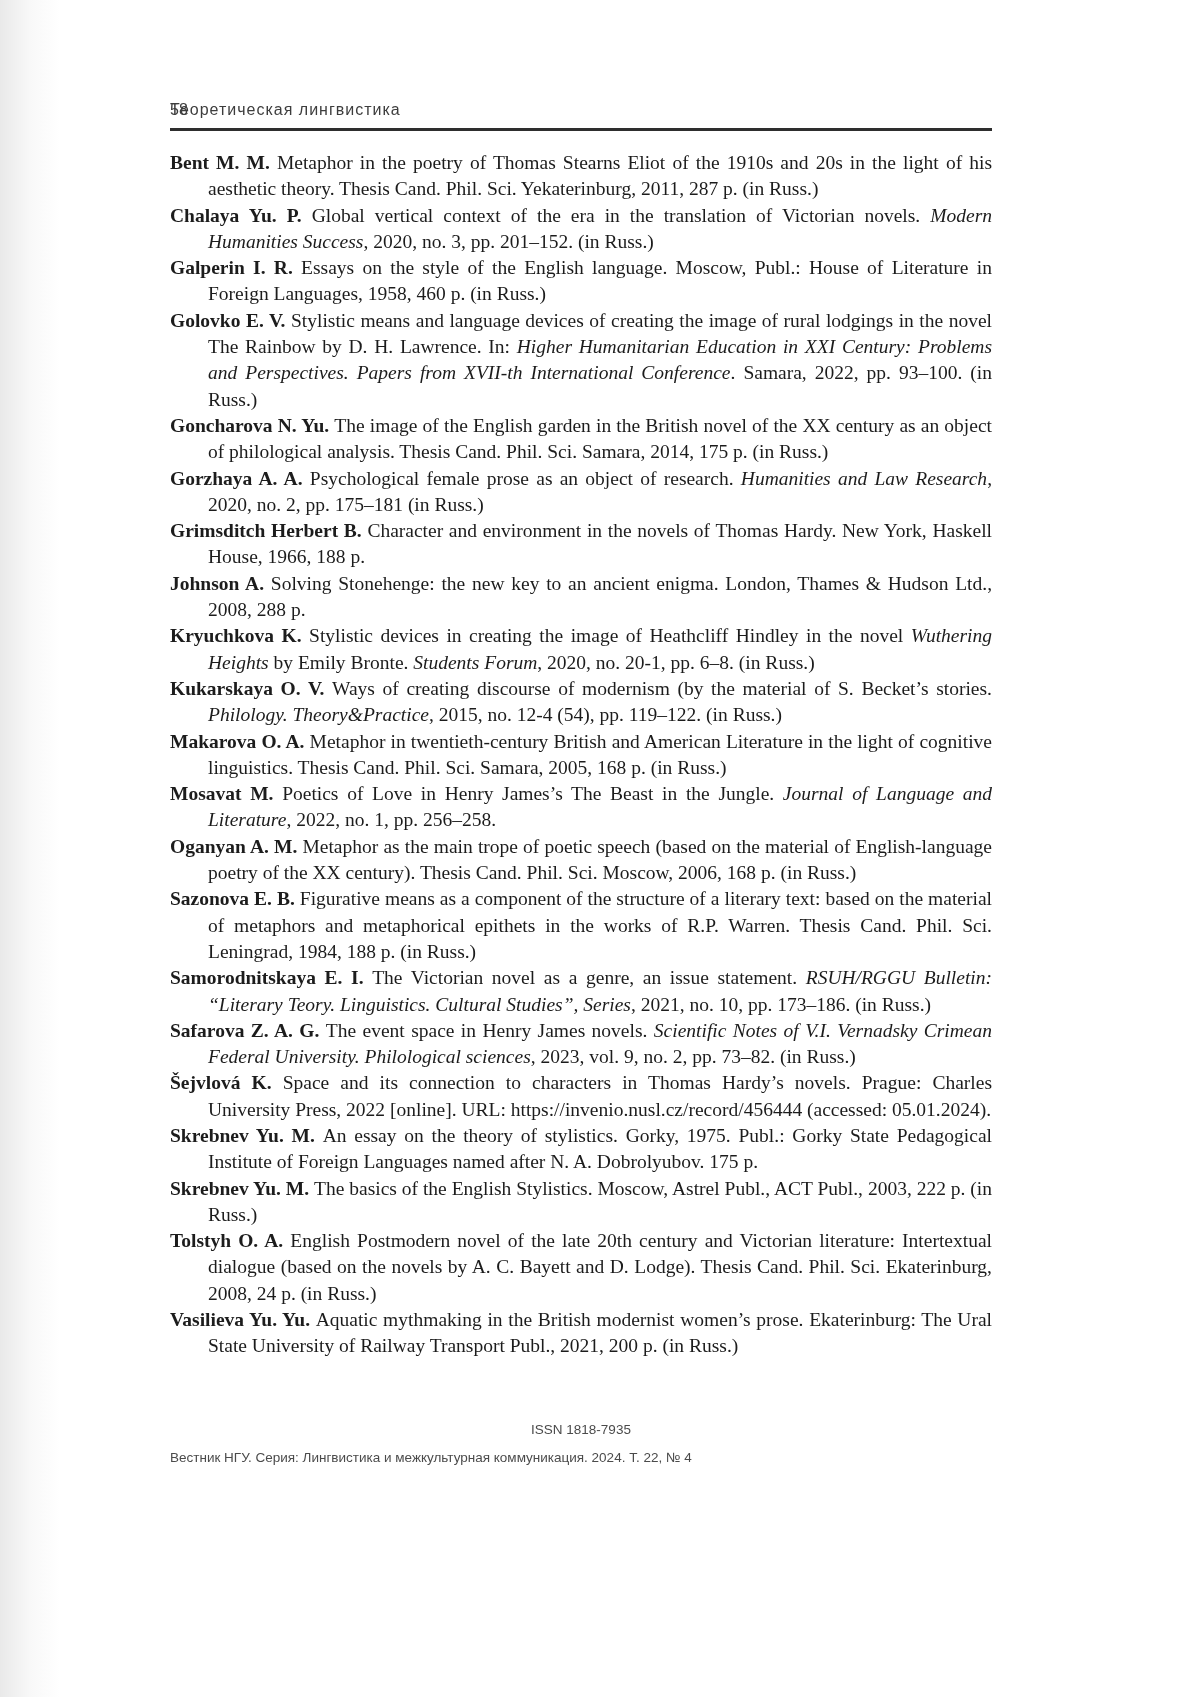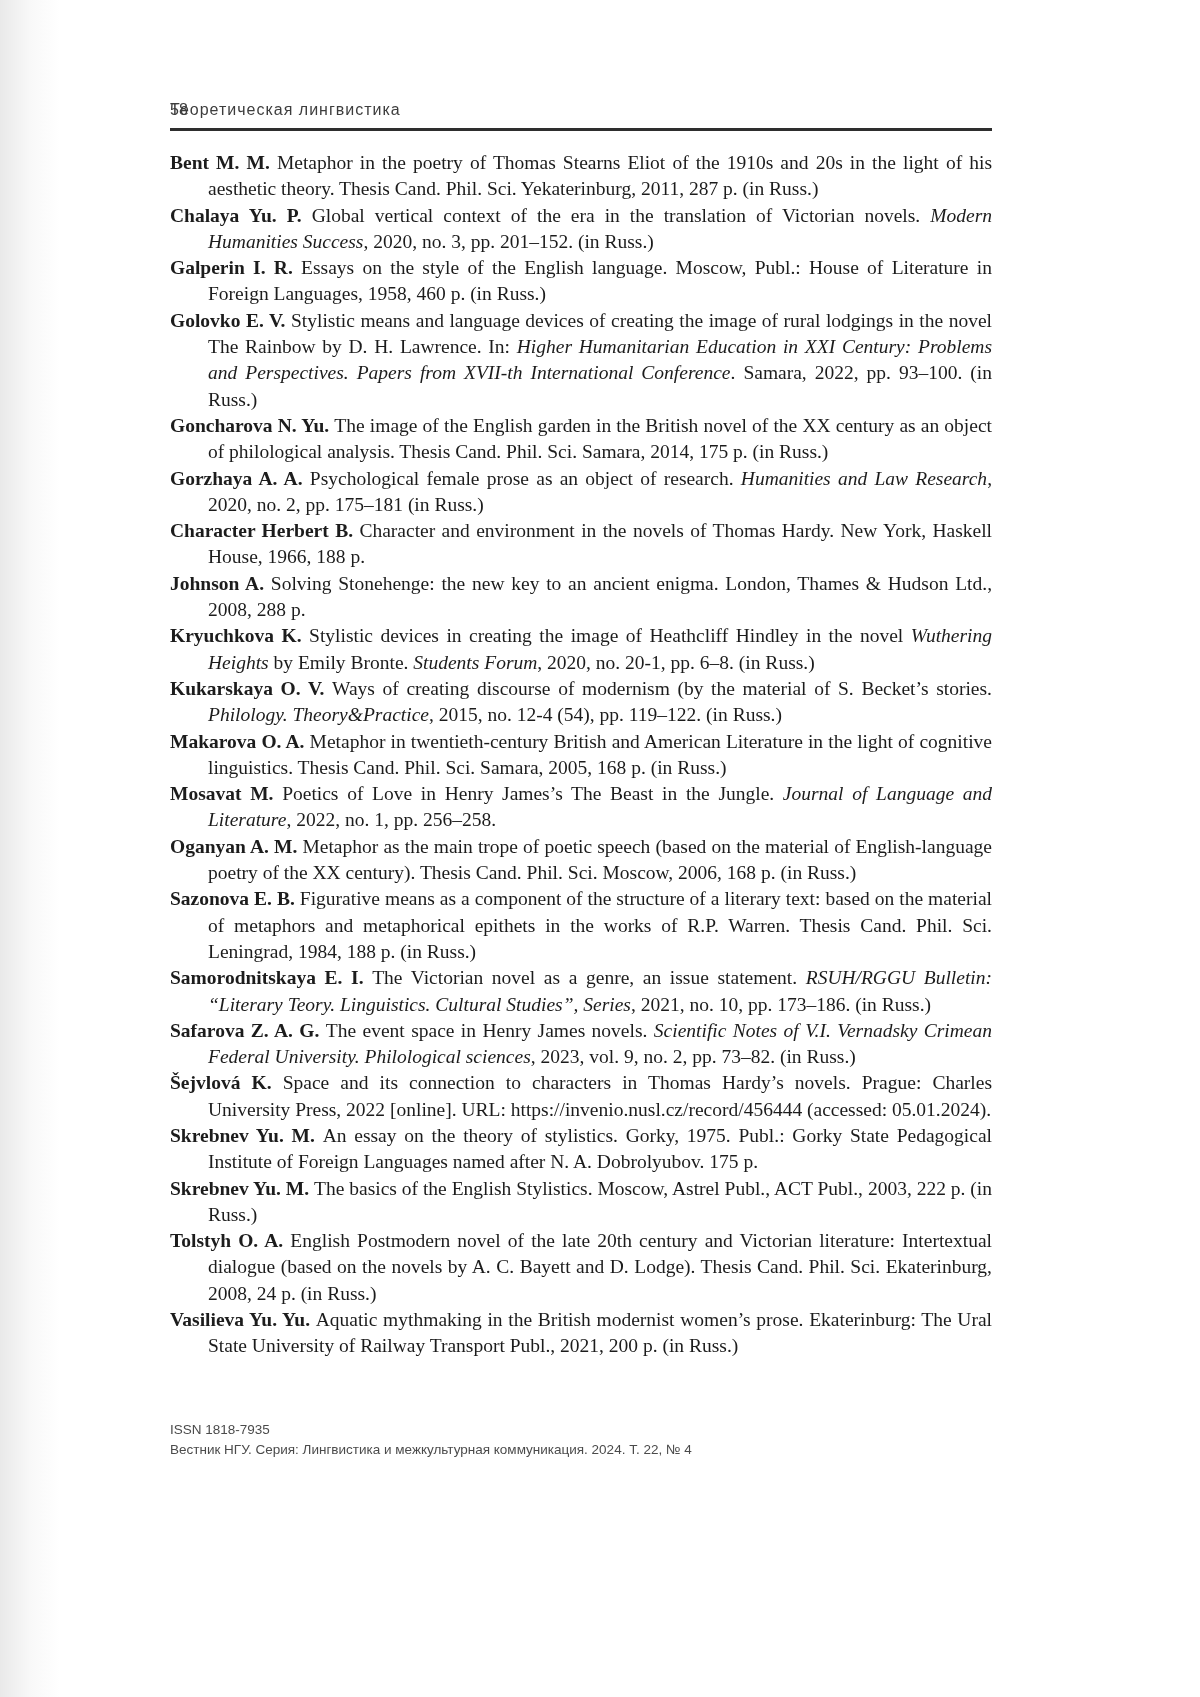--- a/index.html
+++ b/index.html
@@ -29,42 +29,42 @@
   }
   .ref{margin:0;padding-left:38px;text-indent:-38px;}
   .b{font-weight:bold;}
   .i{font-style:italic;}
   .footer{
     position:absolute;left:170px;top:1420px;width:822px;
     font-family:"Liberation Sans", sans-serif;
     font-size:13.5px;line-height:19.5px;color:#4b4b4b;
   }
   .footer div{white-space:nowrap;}
-  .footer .issn{margin-bottom:0;}
+  .footer .issn{margin-bottom:8px;text-align:center;}
 </style>
 </head>
 <body>
 
 <div class="page">
 
   <div class="header">
     <span class="page-number">58</span>
     <span class="running-head">Теоретическая лингвистика</span>
   </div>
 
   <div class="rule"></div>
 
   <div class="refs">
       <p class="ref"><span class="b">Bent M. M. </span><span>Metaphor in the poetry of Thomas Stearns Eliot of the 1910s and 20s in the light of his aesthetic theory. Thesis Cand. Phil. Sci. Yekaterinburg, 2011, 287 p. (in Russ.)</span></p>
       <p class="ref"><span class="b">Chalaya Yu. P. </span><span>Global vertical context of the era in the translation of Victorian novels. </span><span class="i">Modern Humanities Success</span><span>, 2020, no. 3, pp. 201–152. (in Russ.)</span></p>
       <p class="ref"><span class="b">Galperin I. R. </span><span>Essays on the style of the English language. Moscow, Publ.: House of Literature in Foreign Languages, 1958, 460 p. (in Russ.)</span></p>
       <p class="ref"><span class="b">Golovko E. V. </span><span>Stylistic means and language devices of creating the image of rural lodgings in the novel The Rainbow by D. H. Lawrence. In: </span><span class="i">Higher Humanitarian Education in XXI Century: Problems and Perspectives. Papers from XVII-th International Conference</span><span>. Samara, 2022, pp. 93–100. (in Russ.)</span></p>
       <p class="ref"><span class="b">Goncharova N. Yu. </span><span>The image of the English garden in the British novel of the XX century as an object of philological analysis. Thesis Cand. Phil. Sci. Samara, 2014, 175 p. (in Russ.)</span></p>
       <p class="ref"><span class="b">Gorzhaya A. A. </span><span>Psychological female prose as an object of research. </span><span class="i">Humanities and Law Research</span><span>, 2020, no. 2, pp. 175–181 (in Russ.)</span></p>
-      <p class="ref"><span class="b">Character Herbert B. </span><span>Character and environment in the novels of Thomas Hardy. New York, Haskell House, 1966, 188 p.</span></p>
+      <p class="ref"><span class="b">Grimsditch Herbert B. </span><span>Character and environment in the novels of Thomas Hardy. New York, Haskell House, 1966, 188 p.</span></p>
       <p class="ref"><span class="b">Johnson A. </span><span>Solving Stonehenge: the new key to an ancient enigma. London, Thames &amp; Hudson Ltd., 2008, 288 p.</span></p>
       <p class="ref"><span class="b">Kryuchkova K. </span><span>Stylistic devices in creating the image of Heathcliff Hindley in the novel </span><span class="i">Wuthering Heights</span><span> by Emily Bronte. </span><span class="i">Students Forum</span><span>, 2020, no. 20-1, pp. 6–8. (in Russ.)</span></p>
       <p class="ref"><span class="b">Kukarskaya O. V. </span><span>Ways of creating discourse of modernism (by the material of S. Becket’s stories. </span><span class="i">Philology. Theory&amp;Practice</span><span>, 2015, no. 12-4 (54), pp. 119–122. (in Russ.)</span></p>
       <p class="ref"><span class="b">Makarova O. A. </span><span>Metaphor in twentieth-century British and American Literature in the light of cognitive linguistics. Thesis Cand. Phil. Sci. Samara, 2005, 168 p. (in Russ.)</span></p>
       <p class="ref"><span class="b">Mosavat M. </span><span>Poetics of Love in Henry James’s The Beast in the Jungle. </span><span class="i">Journal of Language and Literature</span><span>, 2022, no. 1, pp. 256–258.</span></p>
       <p class="ref"><span class="b">Oganyan A. M. </span><span>Metaphor as the main trope of poetic speech (based on the material of English-language poetry of the XX century). Thesis Cand. Phil. Sci. Moscow, 2006, 168 p. (in Russ.)</span></p>
       <p class="ref"><span class="b">Sazonova E. B. </span><span>Figurative means as a component of the structure of a literary text: based on the material of metaphors and metaphorical epithets in the works of R.P. Warren. Thesis Cand. Phil. Sci. Leningrad, 1984, 188 p. (in Russ.)</span></p>
       <p class="ref"><span class="b">Samorodnitskaya E. I. </span><span>The Victorian novel as a genre, an issue statement. </span><span class="i">RSUH/RGGU Bulletin: “Literary Teory. Linguistics. Cultural Studies”, Series</span><span>, 2021, no. 10, pp. 173–186. (in Russ.)</span></p>
       <p class="ref"><span class="b">Safarova Z. A. G. </span><span>The event space in Henry James novels. </span><span class="i">Scientific Notes of V.I. Vernadsky Crimean Federal University. Philological sciences</span><span>, 2023, vol. 9, no. 2, pp. 73–82. (in Russ.)</span></p>
       <p class="ref"><span class="b">Šejvlová K. </span><span>Space and its connection to characters in Thomas Hardy’s novels. Prague: Charles University Press, 2022 [online]. URL: https://invenio.nusl.cz/record/456444 (accessed: 05.01.2024).</span></p>

